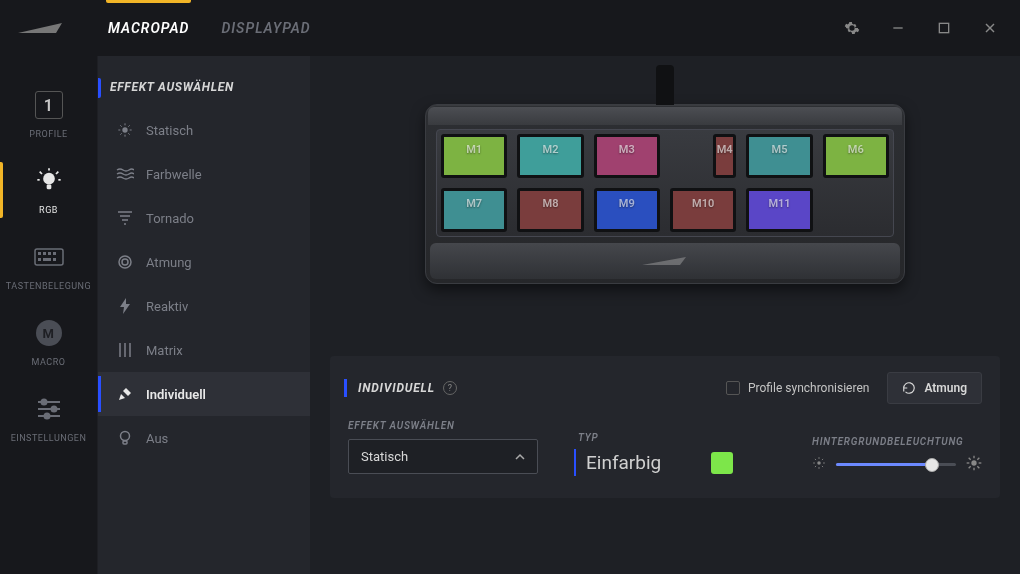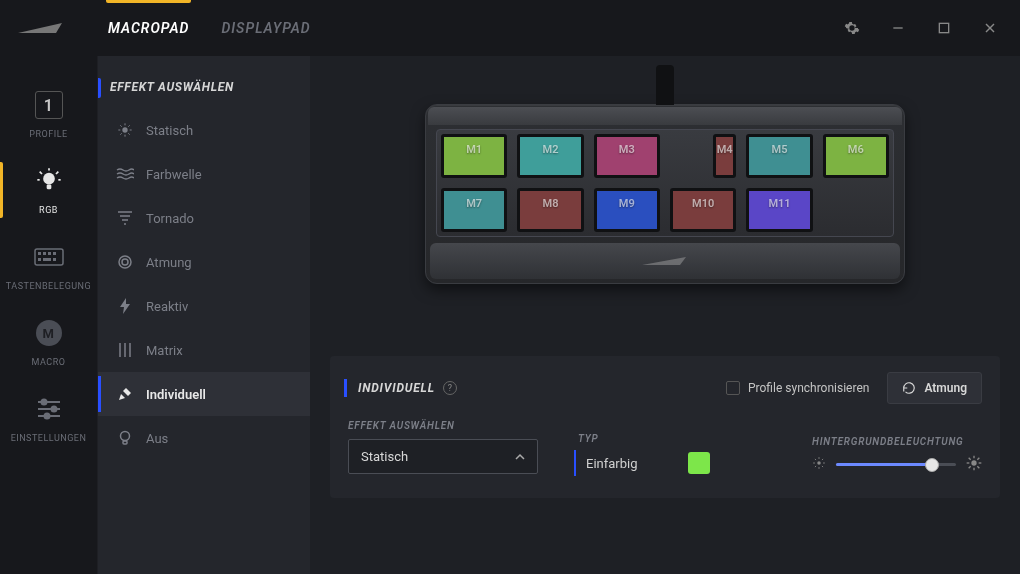--- a/index.html
+++ b/index.html
@@ -285,21 +285,21 @@
     display:flex;
     justify-content:space-between;
     align-items:center;
     cursor:pointer;
     font-size:13px;
   }
   .type-group{display:flex;align-items:center;gap:50px;position:relative;padding-left:8px;}
   .type-group::before{
     content:'';position:absolute;left:-4px;top:-2px;bottom:-2px;width:2px;background:#294fff;
   }
-  .type-text{color:#d0d0d0;font-size:13px;}
+  .type-text{color:#d0d0d0;font-size:19px;}
   .swatch{width:22px;height:22px;border-radius:3px;cursor:pointer;}
   .slider-group{display:flex;align-items:center;gap:10px;}
   .slider-track{
     width:120px;height:3px;background:#4a4d55;border-radius:2px;position:relative;
   }
   .slider-fill{
     position:absolute;left:0;top:0;bottom:0;width:80%;
     background:#6c89ff;border-radius:2px;
   }
   .slider-thumb{

